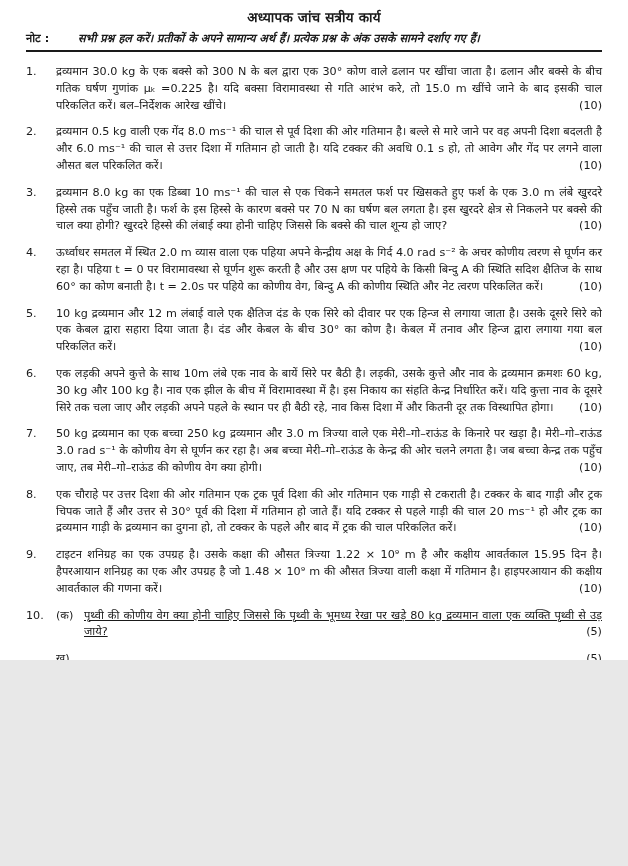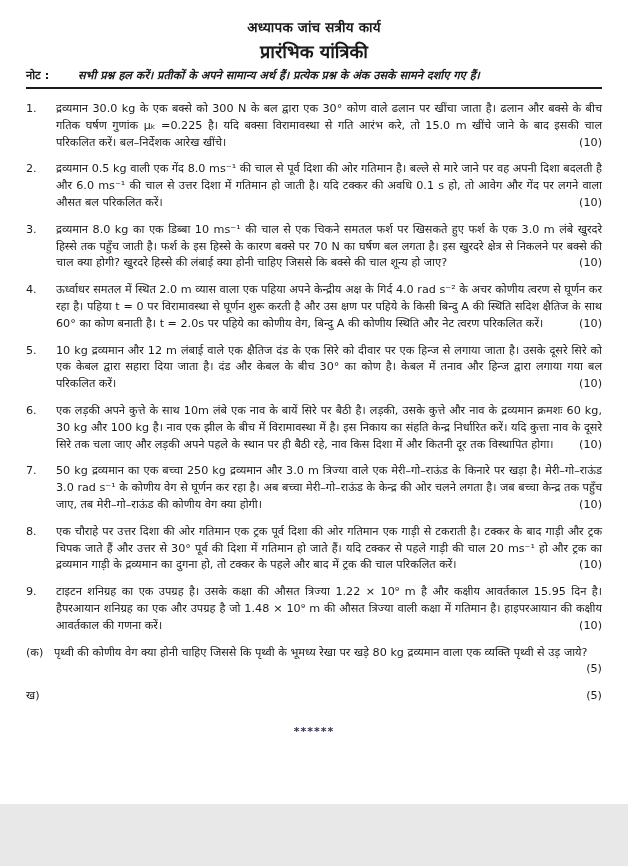--- a/index.html
+++ b/index.html
@@ -1,23 +1,23 @@
 <!DOCTYPE html>
 <html><head>
 <meta charset="utf-8">
 <style>
   html, body { margin: 0; padding: 0; background: #e8e8e8; }
   .page {
     position: relative;
     width: 628px;
-    height: 804px;
+    height: 660px;
     margin: 0 auto;
     background: #ffffff;
     box-sizing: border-box;
-    padding: 18px 26px 10px 26px;
+    padding: 8px 26px 10px 26px;
     font-family: "DejaVu Sans", sans-serif;
     color: #1a1a1a;
     overflow: hidden;
   }
   .title-1 {
     text-align: center;
     font-weight: bold;
     font-size: 13.5px;
     letter-spacing: 0.2px;
   }
@@ -66,37 +66,36 @@
   }
   .marks {
     float: right;
     padding-left: 12px;
   }
   .parts .part {
     display: flex;
     margin-bottom: 10px;
   }
   .plabel { flex: 0 0 28px; width: 28px; }
-  .ptext { flex: 1; text-align: justify; }
+  .ptext { flex: 1; text-align: justify; text-decoration: underline; }
   .footer-stars {
     text-align: center;
     font-size: 11px;
     font-weight: bold;
     letter-spacing: 1px;
     margin-top: 2px;
     color: #333355;
   }
 </style>
 </head>
 <body>
 
 <div class="page">
 
   <div class="title-1">अध्यापक जांच सत्रीय कार्य</div>
-  <div class="title-2">प्रारंभिक यांत्रिकी</div>
 
 
   <div class="note-row">
     <span class="note-label">नोट :</span>
     <span class="note-text">सभी प्रश्न हल करें। प्रतीकों के अपने सामान्य अर्थ हैं। प्रत्येक प्रश्न के अंक उसके सामने  दर्शाए गए हैं।</span>
   </div>
 
   <div class="questions">
 
     <div class="q">
@@ -138,20 +137,21 @@
       <span class="qnum">8.</span>
       <span class="qbody"><span>एक चौराहे पर उत्तर दिशा की ओर गतिमान एक ट्रक पूर्व दिशा की ओर गतिमान एक गाड़ी से टकराती है। टक्कर के बाद गाड़ी और ट्रक चिपक जाते हैं और उत्तर से 30° पूर्व की दिशा में गतिमान हो जाते हैं। यदि टक्कर से पहले गाड़ी की चाल 20 ms⁻¹ हो और ट्रक का द्रव्यमान गाड़ी के द्रव्यमान का दुगना हो, तो टक्कर के पहले और बाद में ट्रक की चाल परिकलित करें।</span> <span class="marks">(10)</span></span>
     </div>
 
     <div class="q">
       <span class="qnum">9.</span>
       <span class="qbody"><span>टाइटन शनिग्रह का एक उपग्रह है। उसके कक्षा की औसत त्रिज्या 1.22 × 10⁹ m है और कक्षीय आवर्तकाल 15.95 दिन है। हैपरआयान शनिग्रह का एक और उपग्रह है जो 1.48 × 10⁹ m की औसत त्रिज्या वाली कक्षा में गतिमान है। हाइपरआयान की कक्षीय आवर्तकाल की गणना करें।</span> <span class="marks">(10)</span></span>
     </div>
 
     <div class="q">
+      <span class="qnum">10.</span>
       <span class="qbody parts">
         <span class="part">
           <span class="plabel">(क)</span>
           <span class="ptext"><span>पृथ्वी की कोणीय वेग क्या होनी चाहिए जिससे कि पृथ्वी के भूमध्य रेखा पर खड़े 80 kg द्रव्यमान वाला एक व्यक्ति पृथ्वी से उड़ जाये?</span> <span class="marks">(5)</span></span>
         </span>
         <span class="part">
           <span class="plabel">ख)</span>
           <span class="ptext"> <span class="marks">(5)</span></span>
         </span>
       </span>

